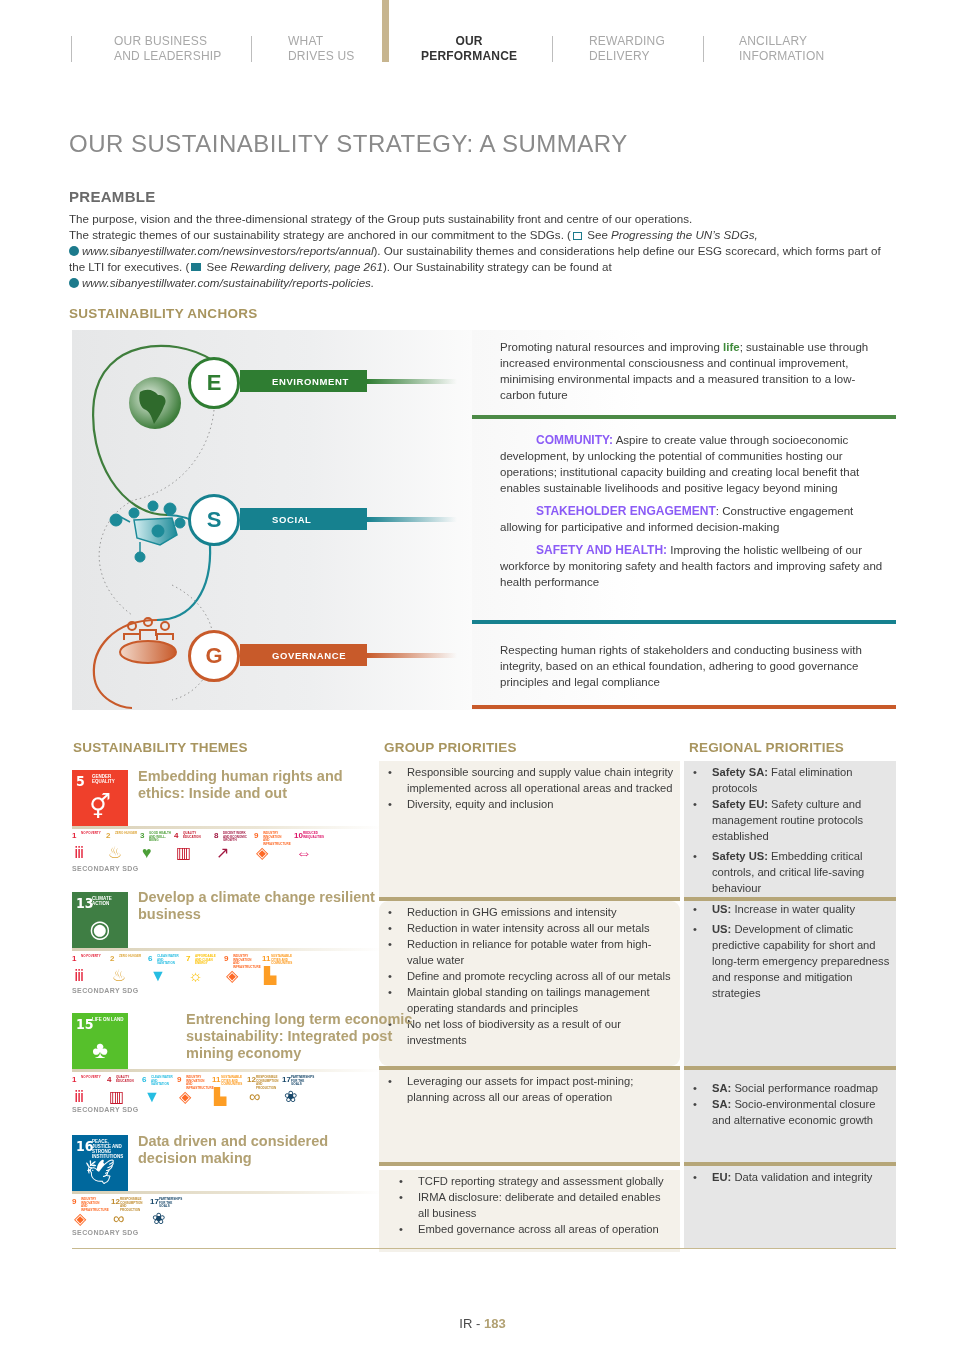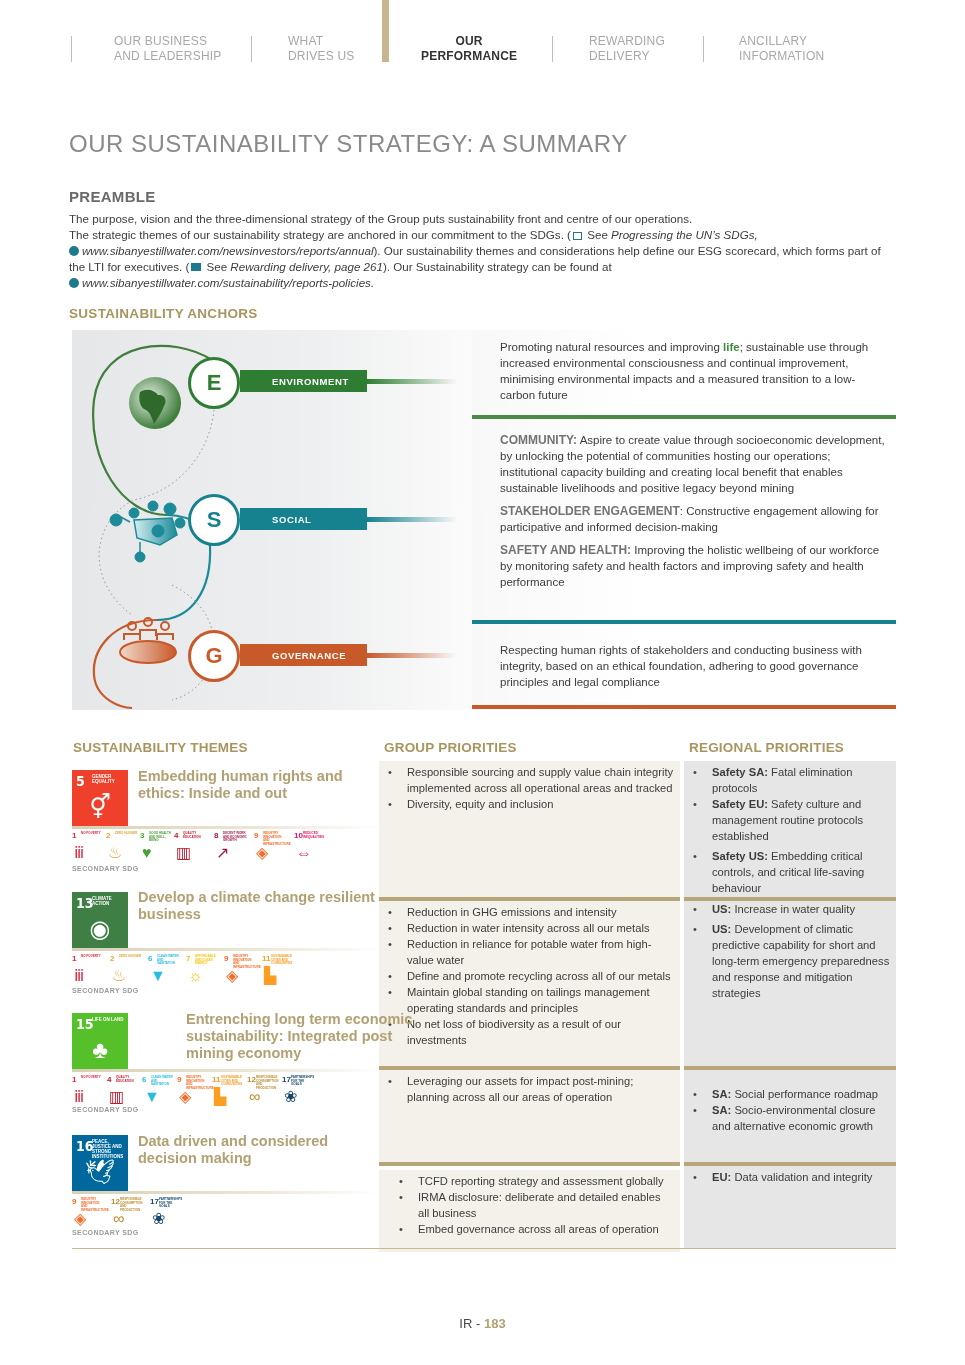--- a/index.html
+++ b/index.html
@@ -30,21 +30,21 @@
   .anchors-right { position: absolute; left: 472px; top: 330px; width: 424px; height: 380px;
     background: linear-gradient(90deg, #f8f8f8 0%, #ffffff 40%); }
   .anchors-svg { position: absolute; left: 72px; top: 330px; }
 
   .anchor-band { position: absolute; height: 22px; color: #fff; font-size: 9.5px; font-weight: bold; letter-spacing: 0.6px; display: flex; align-items: center; padding-left: 32px; }
   .anchor-fade { position: absolute; height: 5px; }
   .anchor-circle { position: absolute; width: 52px; height: 52px; border-radius: 50%; background: #fff; border: 3px solid; display: flex; align-items: center; justify-content: center; font-size: 22px; font-weight: bold; }
 
   .anchor-text { position: absolute; left: 500px; width: 390px; font-size: 11.5px; line-height: 16px; color: #3c3c3c; }
   .anchor-text p { margin-bottom: 6px; }
-  .anchor-text b.teal { color: #737373; font-size: 12px; }
+  .anchor-text b.teal { color: #8b5cf6; font-size: 12px; margin-left: 36px; }
   .anchor-text b.green { color: #3f8a3a; font-weight: bold; }
   .anchor-rule { position: absolute; left: 472px; width: 424px; height: 4px; }
 
   
   .col-head { position: absolute; top: 740px; font-size: 13.5px; font-weight: bold; color: #a8955f; letter-spacing: 0.2px; }
 
   .theme-block { position: absolute; left: 72px; width: 305px; }
   .sdg-tile { position: absolute; left: 0; top: 0; width: 56px; height: 56px; color: #fff; }
   .sdg-num { position: absolute; left: 4px; top: 3px; font-size: 14px; font-weight: bold; font-family: "DejaVu Sans Condensed", "DejaVu Sans", sans-serif; }
   .sdg-lbl { position: absolute; left: 20px; top: 4px; font-size: 4.5px; font-weight: bold; line-height: 5px; text-transform: uppercase; width: 34px; }
@@ -323,21 +323,21 @@
       </div>
     <div class="sec-sdg" style="color:#fd9d24;margin-left:4px">
         <span class="sn">11</span>
         <span class="sl">SUSTAINABLE CITIES AND COMMUNITIES</span>
         <span class="sg">▙</span>
       </div>
   </div>
   <div class="secondary-label" style="top:95px;">SECONDARY SDG</div>
 </div>
 
-<div class="prio-cell prio-group" style="top:901px;height:165px;">
+<div class="prio-cell prio-group" style="top:901px;height:165px;border-radius:9px;">
   <ul>
     <li>Reduction in GHG emissions and intensity</li>
     <li>Reduction in water intensity across all our metals</li>
     <li>Reduction in reliance for potable water from high-value water</li>
     <li>Define and promote recycling across all of our metals</li>
     <li>Maintain global standing on tailings management operating standards and principles</li>
     <li>No net loss of biodiversity as a result of our investments</li>
   </ul>
 </div>
 <div class="prio-cell prio-region" style="top:901px;height:165px;padding-top:0;">
@@ -395,21 +395,21 @@
       </div>
   </div>
   <div class="secondary-label" style="top:93px;">SECONDARY SDG</div>
 </div>
 
 <div class="prio-cell prio-group" style="top:1070px;height:92px;">
   <ul>
     <li>Leveraging our assets for impact post-mining; planning across all our areas of operation</li>
   </ul>
 </div>
-<div class="prio-cell prio-region" style="top:1070px;height:92px;padding-top:16px;">
+<div class="prio-cell prio-region" style="top:1070px;height:92px;padding-top:10px;">
   <ul>
     <li><b>SA:</b><span> Social performance roadmap</span></li>
     <li><b>SA:</b><span> Socio-environmental closure and alternative economic growth</span></li>
   </ul>
 </div>
 <div class="row-rule" style="left:379px;top:1162px;width:301px;"></div>
 <div class="row-rule" style="left:684px;top:1162px;width:212px;"></div>
 
 <div class="theme-block" style="top:1135px;height:110px;">
   <div class="sdg-tile" style="background:#00689d;">

